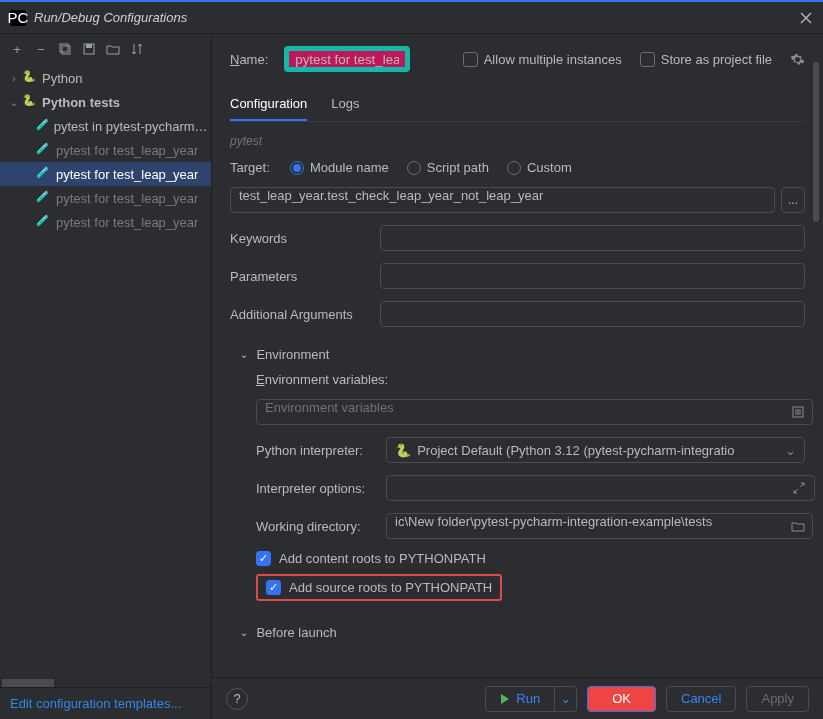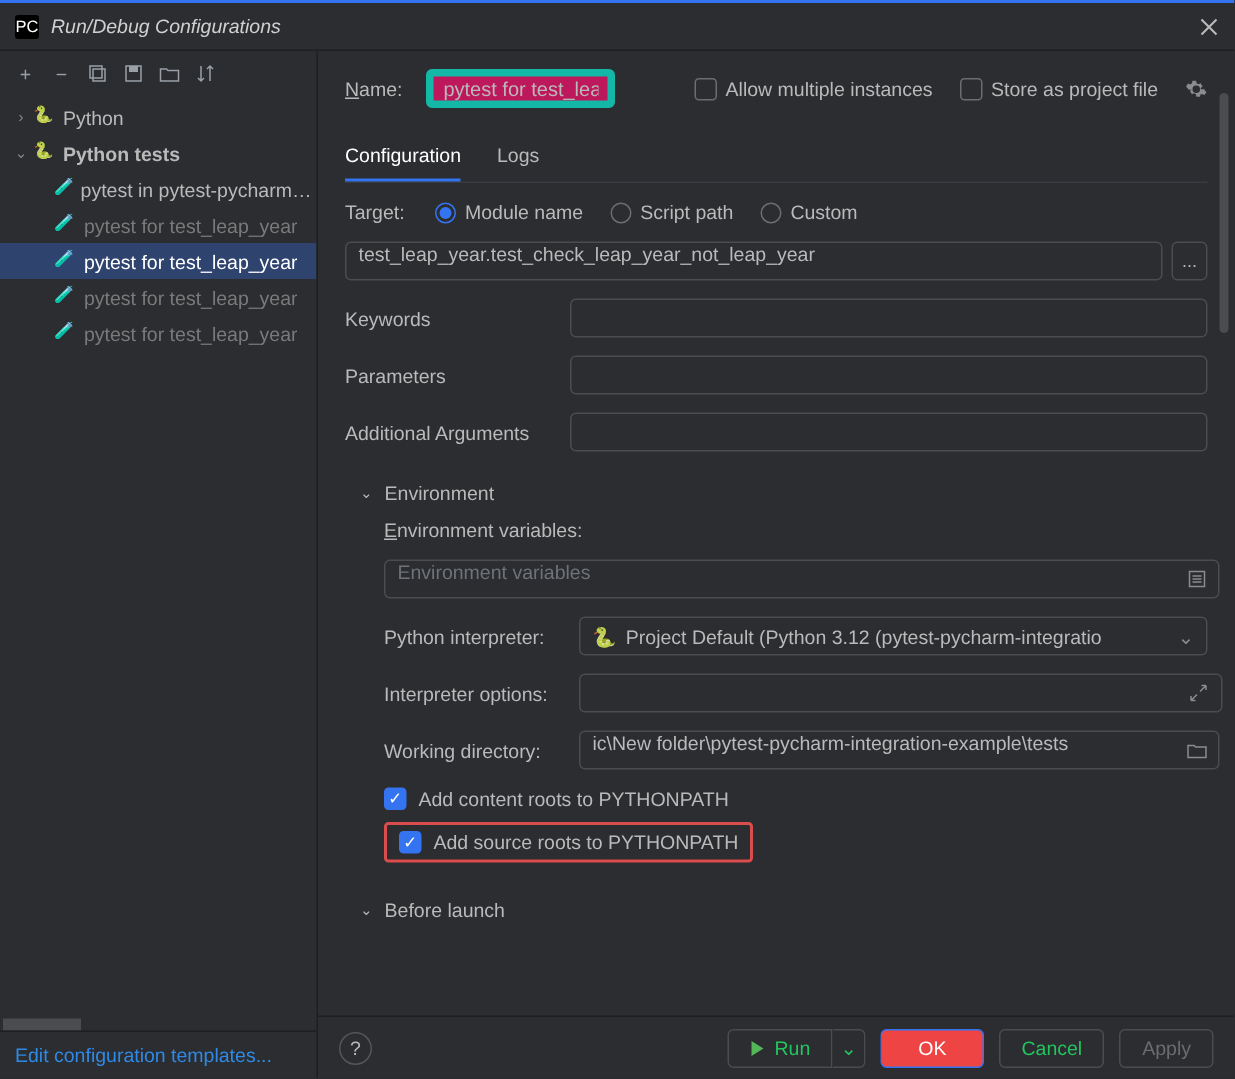--- a/index.html
+++ b/index.html
@@ -6,21 +6,21 @@
 body {
   width: 823px; height: 719px;
   background: #2b2d30; color: #bababa;
   font-family: "Segoe UI", Arial, sans-serif; font-size: 13px;
   overflow: hidden; display: flex; flex-direction: column;
 }
 .titlebar {
   height: 34px; display: flex; align-items: center; padding: 0 10px;
   border-bottom: 1px solid #1e1f22; border-top: 2px solid #3574f0;
 }
-.titlebar .app-icon { width: 16px; height: 16px; background: #000; display:flex; align-items:center; justify-content:center; font-size:11px; color:#fff; border-radius:2px; margin-right:8px;}
+.titlebar .app-icon { width: 16px; height: 16px; background: #000; display:flex; align-items:center; justify-content:center; font-size:15px; color:#fff; border-radius:2px; margin-right:8px;}
 .titlebar .title { color: #d0d0d0; flex: 1; font-style: italic; }
 .titlebar .close { width:14px; height:14px; color:#bababa; cursor:pointer; }
 .main { flex: 1; display: flex; overflow: hidden; }
 .left-panel { width: 212px; border-right: 1px solid #1e1f22; display:flex; flex-direction:column; overflow:hidden; }
 .toolbar { height: 30px; display:flex; align-items:center; gap:2px; padding:0 6px; }
 .tool-btn { width:22px; height:22px; display:flex; align-items:center; justify-content:center; color:#9aa0a6; cursor:pointer; border-radius:3px;}
 .tree { flex:1; overflow:auto; padding-top:2px;}
 .tree-row { display:flex; align-items:center; height:24px; padding:0 2px; white-space:nowrap; cursor:pointer;}
 .tree-row.selected { background:#2e436e; color:#fff; }
 .tree-row.muted { color:#7a7a7a; }
@@ -65,21 +65,21 @@
 .select { flex:1; height:26px; background:#2b2d30; border:1px solid #4a4c50; border-radius:4px; display:flex; align-items:center; padding:0 8px; color:#bababa; cursor:pointer; justify-content:space-between; overflow:hidden;}
 .select .txt { overflow:hidden; text-overflow:ellipsis; white-space:nowrap;}
 .select .arr { color:#8a8c8e; }
 .input-icon-right { display:flex; align-items:center; flex:1;}
 .input-icon-right .icon { margin-left:-22px; color:#8a8c8e; pointer-events:none;}
 .highlight-box { display:inline-flex; align-items:center; gap:6px; border:2px solid #db4d4d; padding:4px 8px; border-radius:3px;}
 .chk-row { display:flex; align-items:center; gap:8px; margin-top:12px; color:#bababa;}
 .footer { height:42px; display:flex; align-items:center; padding:0 14px; border-top:1px solid #1e1f22; gap:10px;}
 .footer-help {width:22px;height:22px;border:1px solid #555;border-radius:50%;display:flex;align-items:center;justify-content:center;color:#bababa;cursor:pointer;}
 .footer-spacer{flex:1;}
-.btn { height:26px; padding:0 14px; border:1px solid #4a4c50; background:#2b2d30; color:#22c55e; border-radius:4px; cursor:pointer; display:flex; align-items:center; gap:6px;}
+.btn { height:26px; padding:0 14px; border:1px solid #4a4c50; background:#2b2d30; color:#3b82f6; border-radius:4px; cursor:pointer; display:flex; align-items:center; gap:6px;}
 .btn.primary { background:#ef4444; border-color:#3574f0; color:#fff;}
 .btn.disabled { color:#6a6c70; cursor:default;}
 .run-group { display:flex;}
 .run-group .btn { border-radius:4px 0 0 4px;}
 .run-group .dd { border-radius:0 4px 4px 0; width:22px; padding:0; justify-content:center; border-left:none;}
 .icon-py { color:#e8b23a; }
 .run-play{ color:#53b758;}
 svg { display:block; }
 </style>
 </head>
@@ -183,20 +183,21 @@
               </svg>
           </span>
         </div>
       </div>
 
       <div class="tabs">
         <div class="tab active">Configuration</div>
         <div class="tab">Logs</div>
       </div>
 
+      <div class="section-title">pytest</div>
 
       <div class="form-row">
         <div class="form-label" style="width:60px">Target:</div>
         <div class="radio-group">
           <div class="radio">
               <div class="radio-circle selected"></div>
               <span>Module name</span>
             </div>
           <div class="radio">
               <div class="radio-circle"></div>

